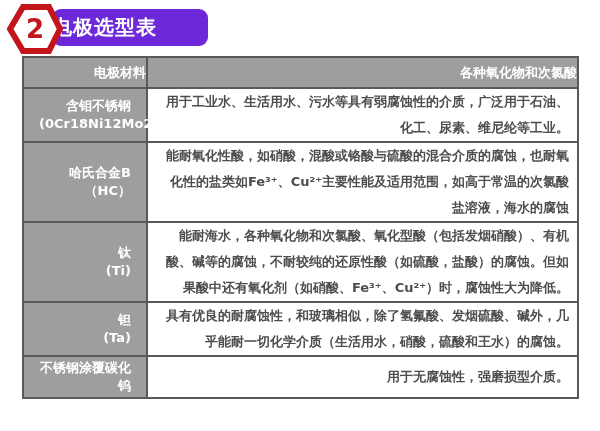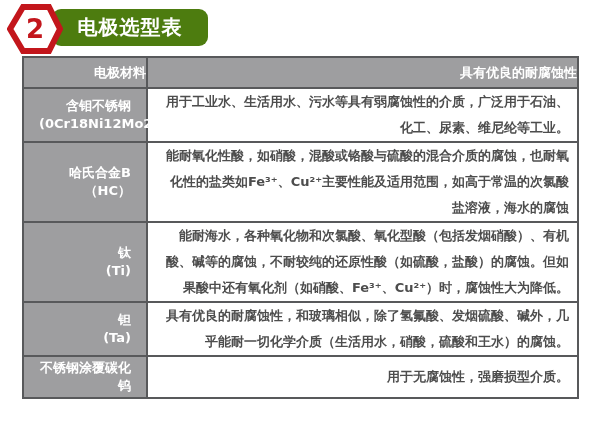--- a/index.html
+++ b/index.html
@@ -8,23 +8,23 @@
     font-family: "DejaVu Sans", "Liberation Sans", sans-serif;
     position: relative;
     overflow: hidden;
   }
 
   
   .title-area { position: absolute; top: 0; left: 0; width: 600px; height: 57px; }
   .title-pill {
     position: absolute; left: 52px; top: 9px;
     width: 156px; height: 37px;
-    background: #4d7c0f;
+    background: #6d28d9;
     border-radius: 9px;
-    display: flex; align-items: center; justify-content: center;
+    display: flex; align-items: center; 
   }
   .title-pill span {
     color: #ffffff; font-weight: bold; font-size: 20px; letter-spacing: 1px;
   }
   .badge-hex {
     position: absolute; left: 7px; top: 3px; width: 56px; height: 52px;
   }
   .badge-hex svg { display: block; }
 
   
@@ -84,21 +84,21 @@
 </div>
 
 <table class="selection-table">
   <colgroup>
       <col class="c1">
       <col class="c2">
     </colgroup>
   <tbody>
       <tr class="head">
     <th class="col-head">电极材料</th>
-    <th class="col-head">具有优良的耐腐蚀性</th>
+    <th class="col-head">各种氧化物和次氯酸</th>
   </tr>
 
   <tr style="height:53px;">
     <td class="material">
       <div>含钼不锈钢</div>
       <div>(0Cr18Ni12Mo2Ti)</div>
     </td>
     <td class="desc">用于工业水、生活用水、污水等具有弱腐蚀性的介质，广泛用于石油、化工、尿素、维尼纶等工业。</td>
   </tr>
 

